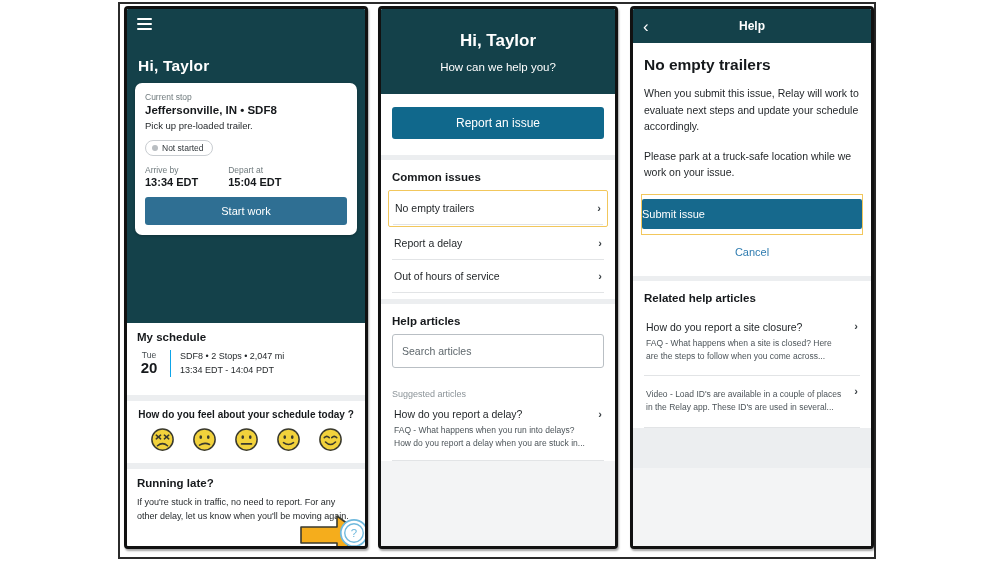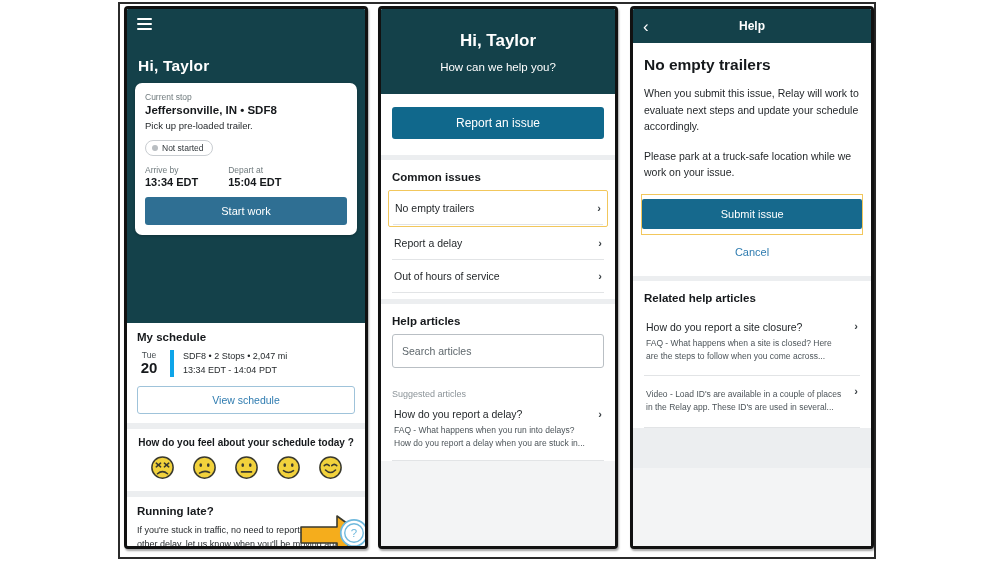--- a/index.html
+++ b/index.html
@@ -259,21 +259,21 @@
   .sched-date .dow {
     font-size: 8.5px;
     color: #444b4f;
   }
   .sched-date .dnum {
     font-size: 15px;
     font-weight: bold;
     color: #16191c;
   }
   .sched-meta {
-    border-left: 4px solid #0ea5e9;
+    border-left: 1px solid #0ea5e9;
     padding-left: 9px;
     font-size: 9px;
     color: #1f2326;
     line-height: 1.5;
   }
   .q-title {
     font-size: 10px;
     font-weight: bold;
     color: #16191c;
     text-align: center;
@@ -403,21 +403,21 @@
     padding: 4px 3px 5px 3px;
     margin: 0 -3px 0 -3px;
     position: relative;
   }
   .btn-submit {
     display: block;
     width: 103%;
     margin-left: -3px;
     background: #16698d;
     color: #ffffff;
-    text-align: center;
+    text-align: left;
     font-size: 11px;
     padding: 9px 0;
     border: none;
     border-radius: 2px;
     cursor: pointer;
     font-family: inherit;
   }
   .link-cancel {
     display: block;
     text-align: center;
@@ -480,21 +480,20 @@
             <div class="sched-row">
               <div class="sched-date">
                 <div class="dow">Tue</div>
                 <div class="dnum">20</div>
               </div>
               <div class="sched-meta">
                 <div>SDF8 • 2 Stops • 2,047 mi</div>
                 <div>13:34 EDT - 14:04 PDT</div>
               </div>
             </div>
-            <button class="btn-outline">View schedule</button>
           </div>
 
           <div class="sec sec-divider">
             <div class="q-title">How do you feel about your schedule today ?</div>
             <div class="faces">
 
               <svg class="face" width="25" height="25" viewBox="0 0 40 40">
                 <circle cx="20" cy="20" r="17" fill="#f2d23c" stroke="#3a3a2e" stroke-width="2.4"></circle>
                 <g stroke="#3a3a2e" stroke-width="2.4" stroke-linecap="round">
                   <line x1="10" y1="13" x2="17" y2="19"></line>

